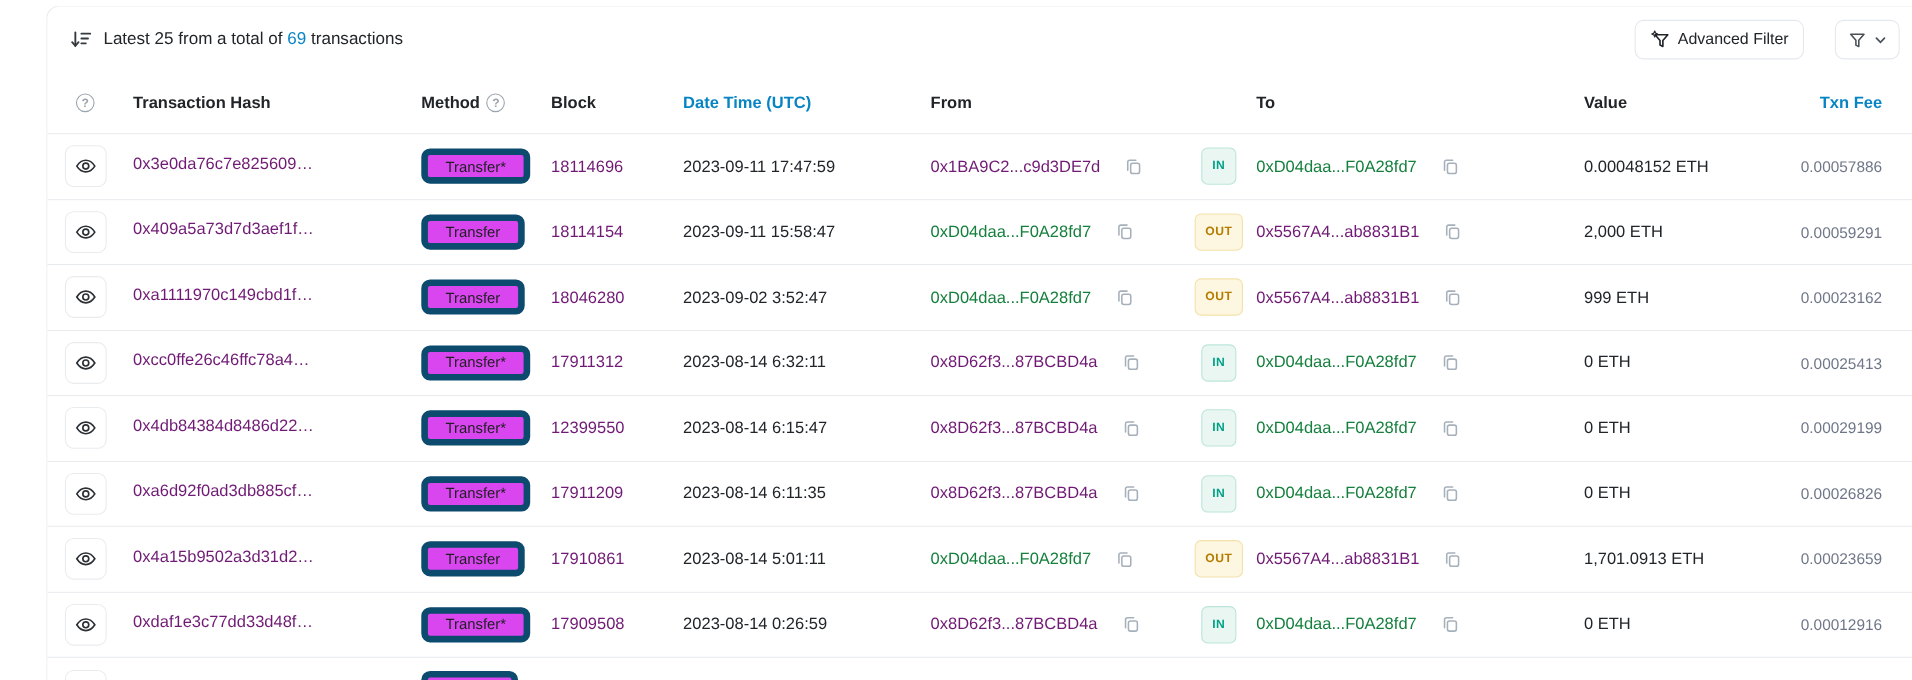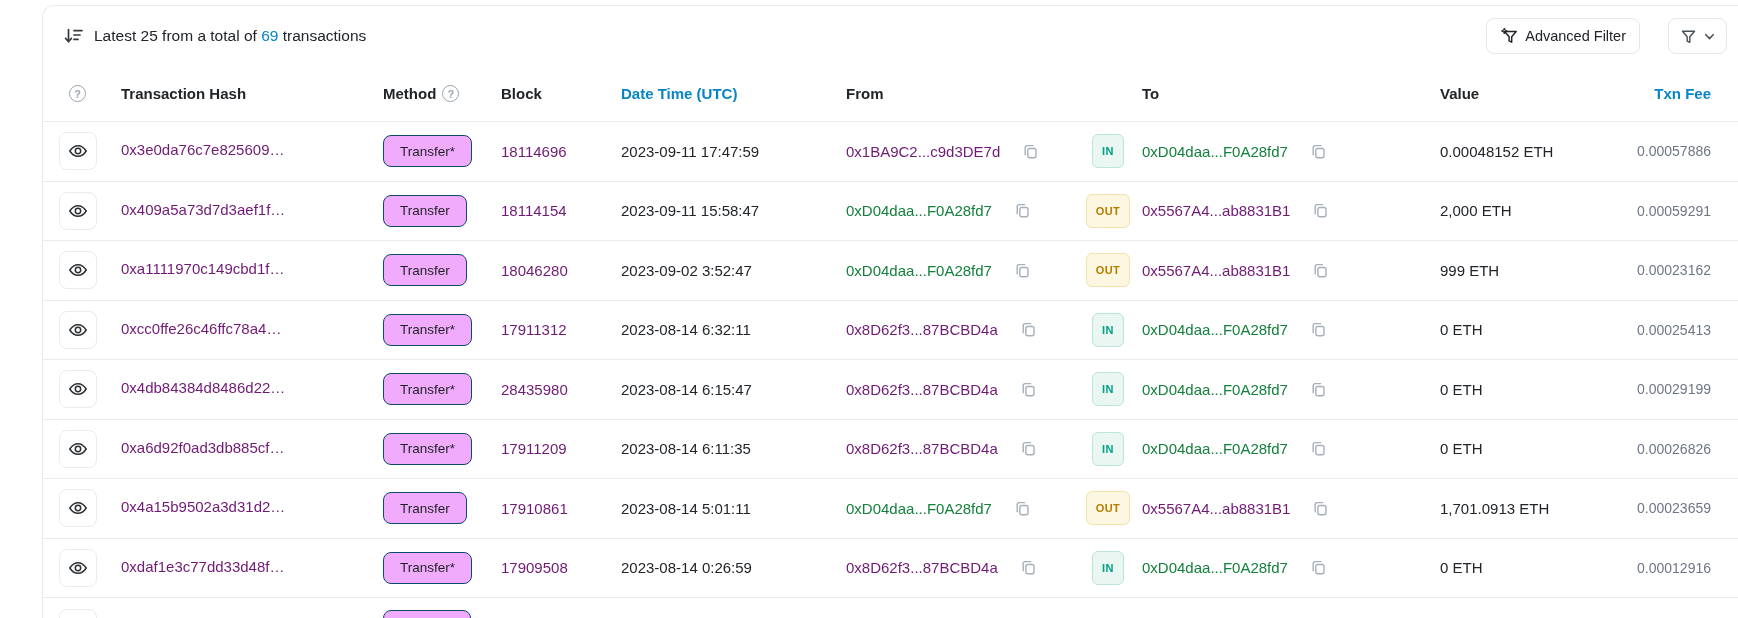--- a/index.html
+++ b/index.html
@@ -26,21 +26,21 @@
   .th-method { display:flex; align-items:flex-start; gap:6px; }
   .t-right { text-align:right; }
   .tr { height:59.5px; border-bottom:1px solid #e9ecef; font-size:15px; }
   .c-eye { display:flex; }
   .eye-btn { width:38px; height:38px; border:1px solid #e9ecef; border-radius:8px;
     background:#fff; display:flex; align-items:center; justify-content:center; cursor:pointer; }
   .link { color:#701a75; text-decoration:none; cursor:pointer; }
   .plain { color:#15803d; text-decoration:none; }
   .trunc { display:inline-block; max-width:238px; overflow:hidden; white-space:nowrap; }
   .method-badge { display:inline-flex; align-items:center; justify-content:center;
-    height:32px; padding:0 16px; background:#f0abfc; border:1px solid #0c4a6e;
+    height:32px; padding:0 16px; background:#d946ef; border:6px solid #0c4a6e;
     border-radius:8px; font-size:13.5px; color:#1e2022; cursor:pointer; white-space:nowrap; }
   .addr-cell { display:flex; align-items:flex-start; gap:22px; }
   .copy { display:inline-flex; cursor:pointer; }
   .c-dir { display:flex; justify-content:center; }
   .dir { display:inline-flex; align-items:center; justify-content:center; height:32px;
     padding:16px 9px; border-radius:6px; font-size:11px; font-weight:700; letter-spacing:.4px; }
   .dir.in  { color:#00a186; background:#e9f6f2; border:1px solid #bce5da; }
   .dir.out { color:#b47d00; background:#fdf6e0; border:1px solid #f3e2ab; }
   .c-fee { color:#6e7687; font-size:14px; }
   .helpcircle { display:inline-flex; align-items:center; justify-content:center;
@@ -290,21 +290,21 @@
         <span style="display:inline-flex;">
           <svg width="20" height="20" viewBox="0 0 20 20" fill="none" stroke="#2b3035" stroke-width="1.5">
             <path d="M10 4.7C5.2 4.7 1.8 10 1.8 10S5.2 15.3 10 15.3 18.2 10 18.2 10 14.8 4.7 10 4.7z"></path>
             <circle cx="10" cy="10" r="2.7"></circle>
           </svg>
         </span>
       </button>
     </div>
     <div><a class="link trunc">0x4db84384d8486d22…</a></div>
     <div><span class="method-badge">Transfer*</span></div>
-    <div><a class="link">28435980</a></div>
+    <div><a class="link">12399550</a></div>
     <div><span>2023-08-14 6:15:47</span></div>
     <div class="addr-cell">
       <a class="link">0x8D62f3...87BCBD4a</a>
       <span class="copy">
         <svg width="17" height="17" viewBox="0 0 18 18" fill="none" stroke="#a6b0bb" stroke-width="1.5" stroke-linecap="round">
           <rect x="6.2" y="5.8" width="8.6" height="9.8" rx="2"></rect>
           <path d="M3.4 12.4V4.6c0-1 .8-1.8 1.8-1.8h6"></path>
         </svg>
       </span>
     </div>

